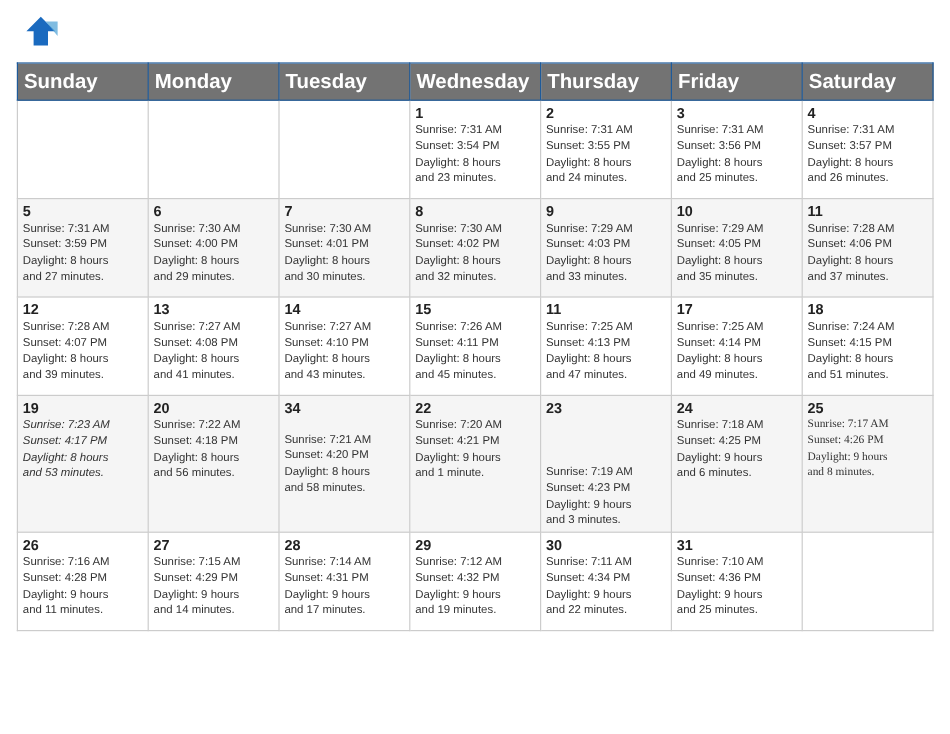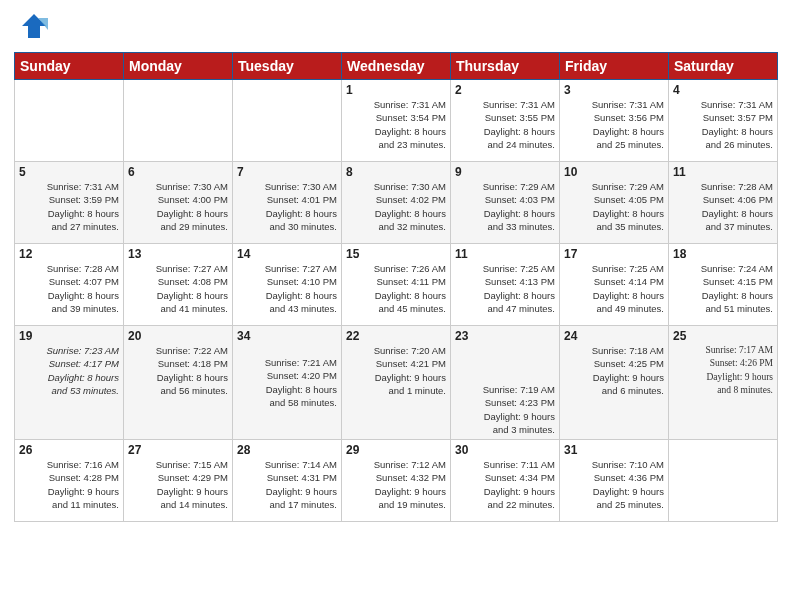--- a/index.html
+++ b/index.html
@@ -57,23 +57,23 @@
     .title-location {
       font-size: 14px;
       color: #444;
     }
     .calendar {
       width: 100%;
       border-collapse: collapse;
       table-layout: fixed;
     }
     .calendar th {
-      background-color: #b91c1c;
+      background-color: #737373;
       color: #fff;
-      font-size: 14px;
+      font-size: 17px;
       font-weight: bold;
       text-align: left;
       padding: 5px 5px;
       border: 1px solid #1e5a99;
     }
     .calendar td {
       border: 1px solid #ccc;
       vertical-align: top;
       padding: 3px 4px;
       height: 82px;
@@ -85,21 +85,20 @@
     .day-num {
       font-size: 12px;
       font-weight: bold;
       color: #222;
       margin-bottom: 1px;
     }
     .day-info {
       font-size: 9.5px;
       color: #333;
       line-height: 1.4;
-      text-align: right;
     }
     .empty-cell {
       background: #fff !important;
     }
   </style>
 </head>
 <body>
 
 <div class="page">
   <div class="header">

